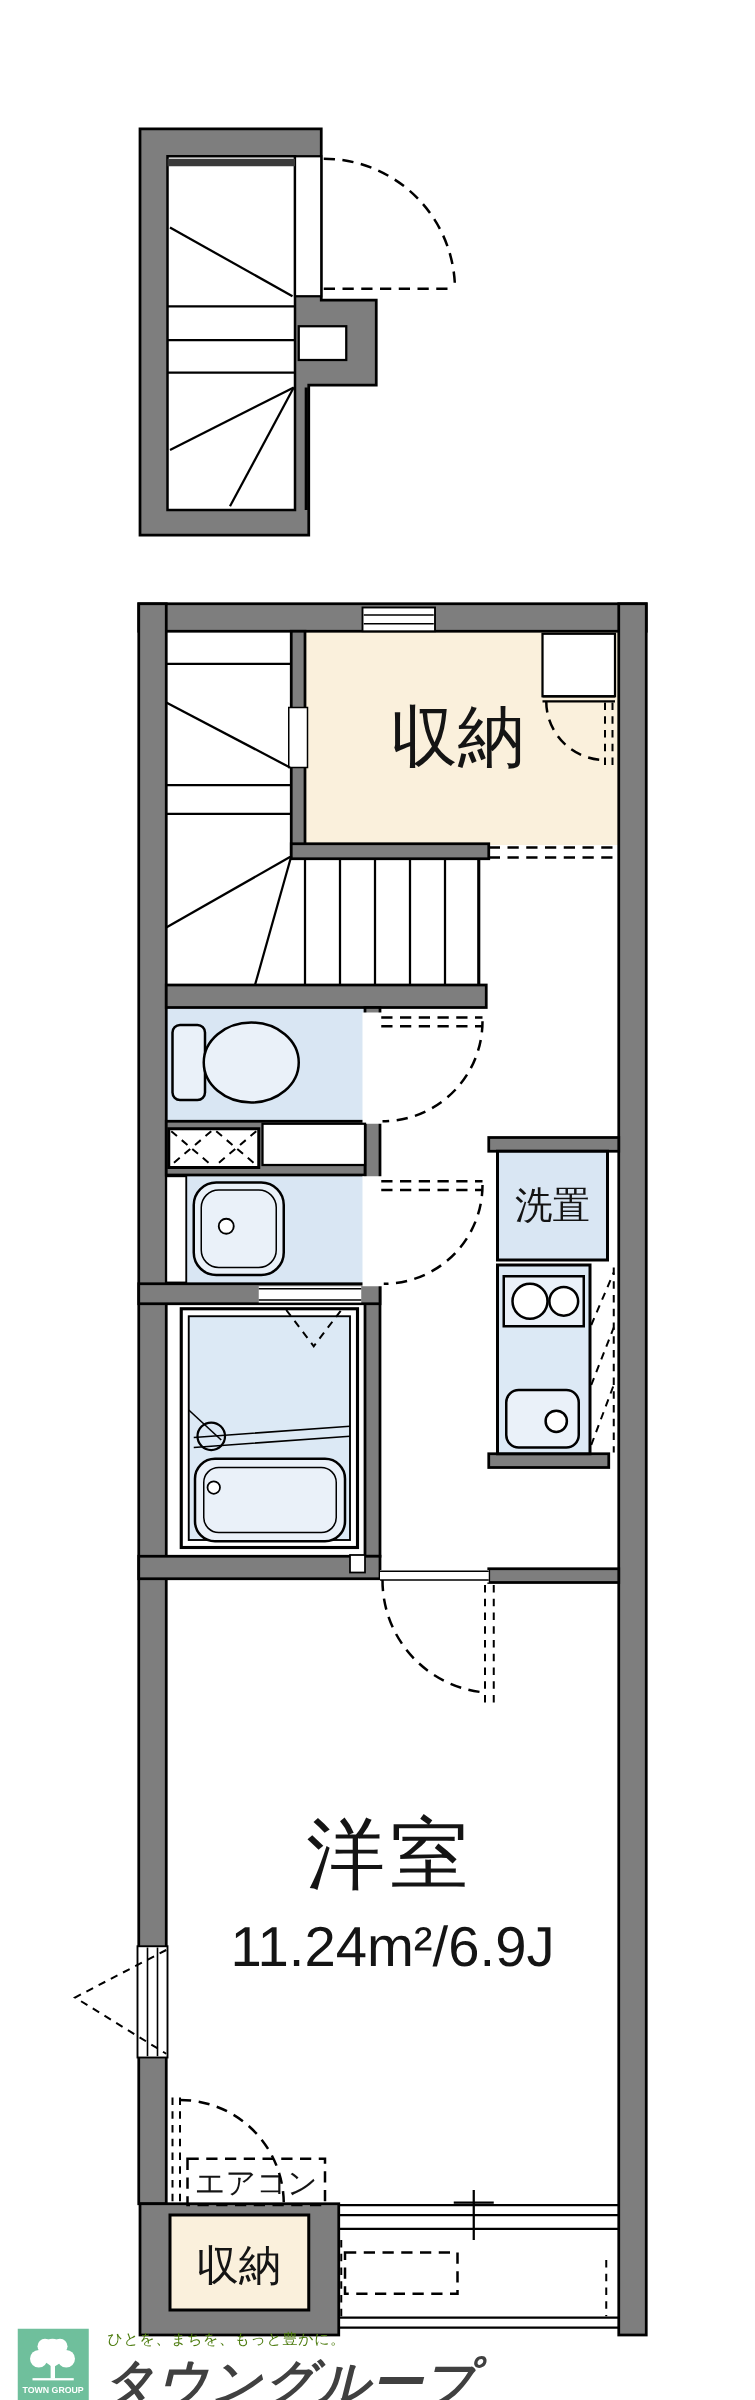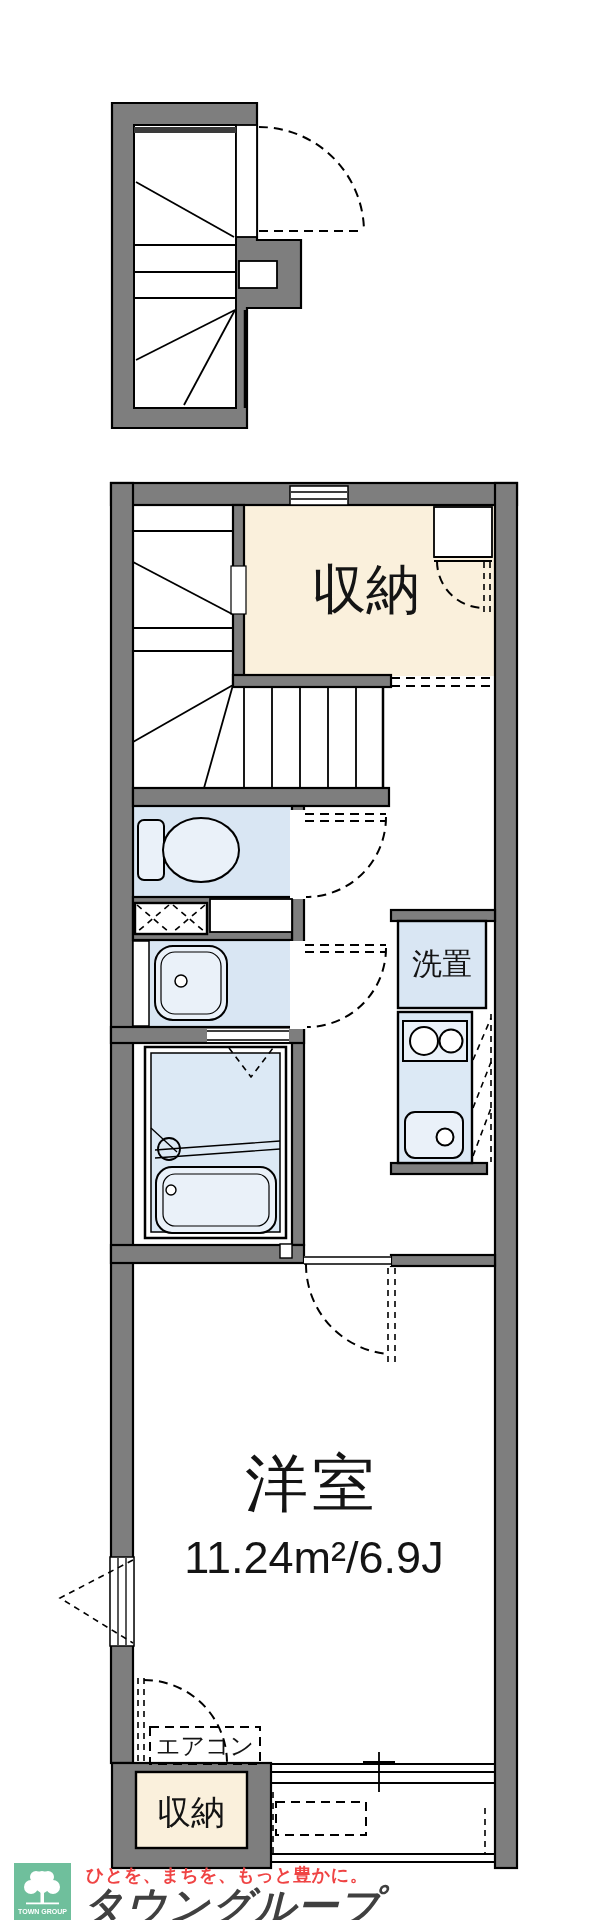--- a/index.html
+++ b/index.html
@@ -10,22 +10,22 @@
   .whitebox{fill:#fff;stroke:#000;stroke-width:1.8;}
   .punch{fill:#fff;}
   .ln{stroke:#000;stroke-width:1.8;fill:none;}
   .ln-th{stroke:#000;stroke-width:2.5;fill:none;}
   .thin{stroke:#000;stroke-width:1.3;fill:none;}
   .dash{stroke:#000;stroke-width:2;fill:none;stroke-dasharray:9 6;}
   .dash-f{stroke:#000;stroke-width:1.6;fill:none;stroke-dasharray:6 5;}
   .fix{stroke:#000;stroke-width:2;}
   .lbl{font-family:"Liberation Sans","DejaVu Sans",sans-serif;fill:#141414;
        text-anchor:middle;font-weight:500;}
-  .footer-tagline{position:absolute;left:72px;top:1863px;font-size:18px;font-weight:bold;
-       color:#ef4444;letter-spacing:0.5px;}
+  .footer-tagline{position:absolute;left:72px;top:1863px;font-size:12px;font-weight:normal;
+       color:#4d7c0f;letter-spacing:0.5px;}
   .footer-company{position:absolute;left:68px;top:1879px;font-size:41px;font-weight:bold;
        color:#404040;letter-spacing:1px;font-style:italic;}
   .logo-box{position:absolute;left:0;top:1863px;width:57px;height:57px;background:#6FBF9C;}
 </style>
 </head>
 <body>
 
 <div id="stage">
 <svg width="604" height="1920" viewBox="0 0 604 1920">
 

